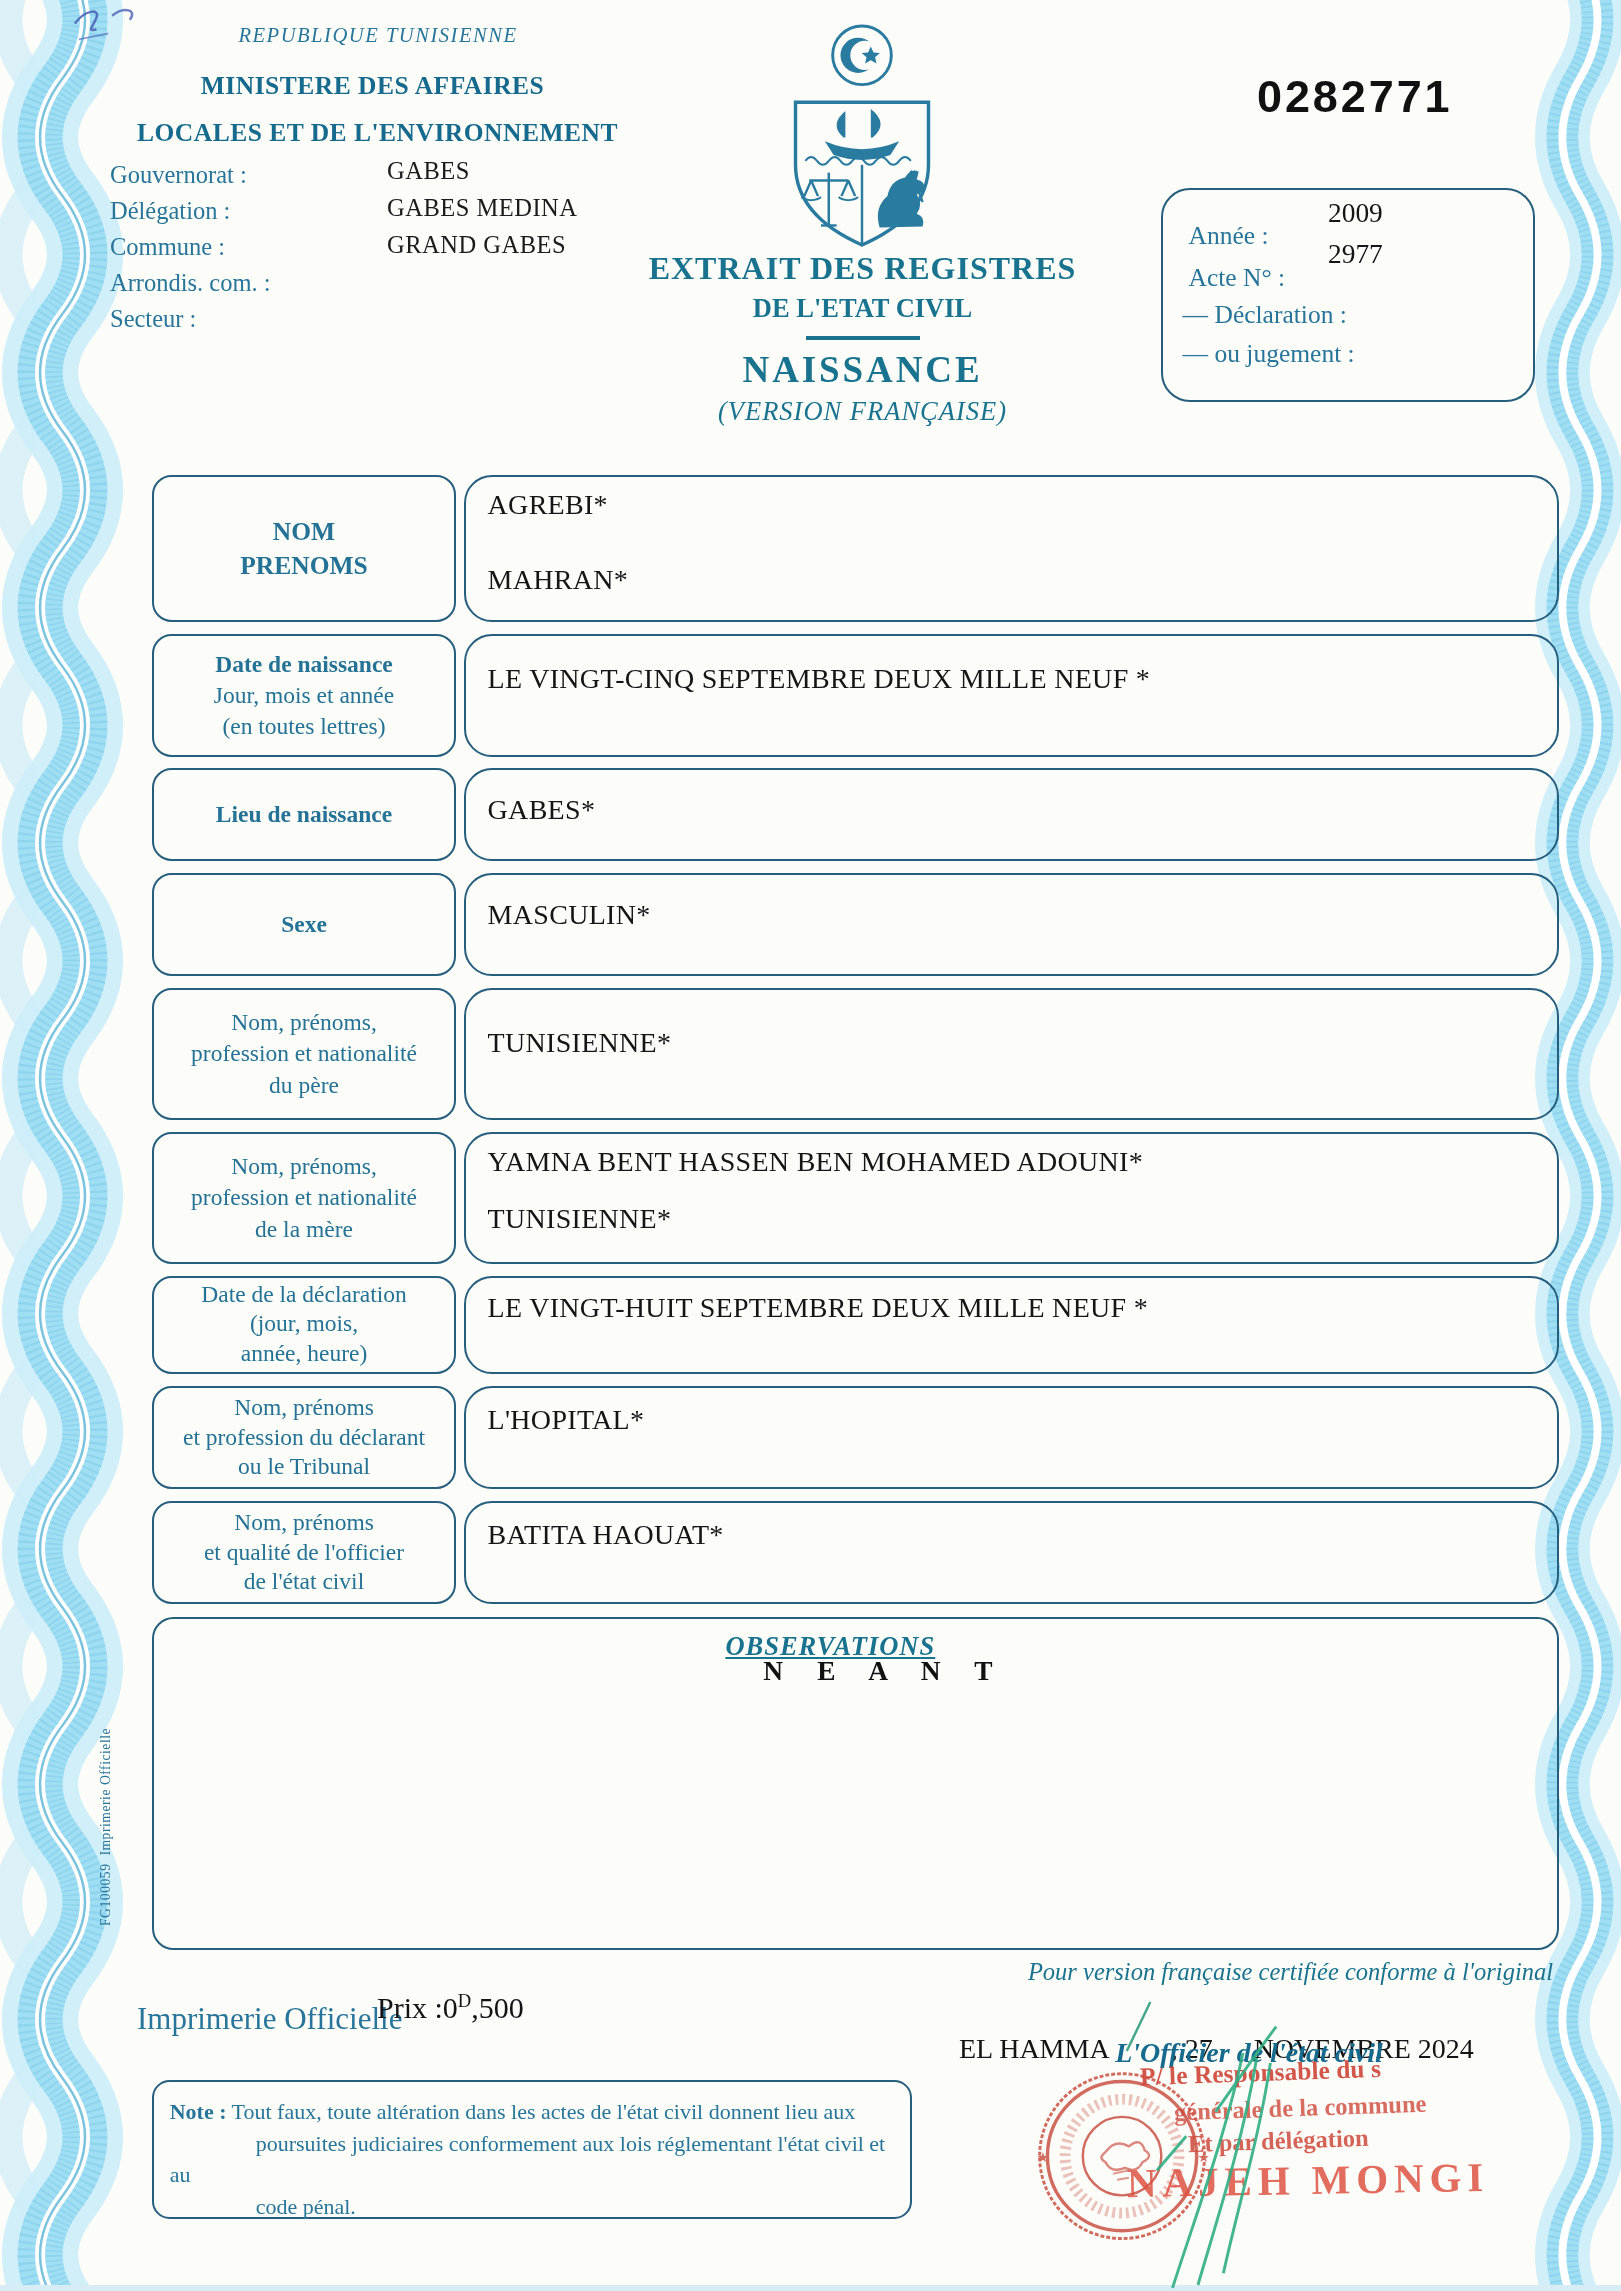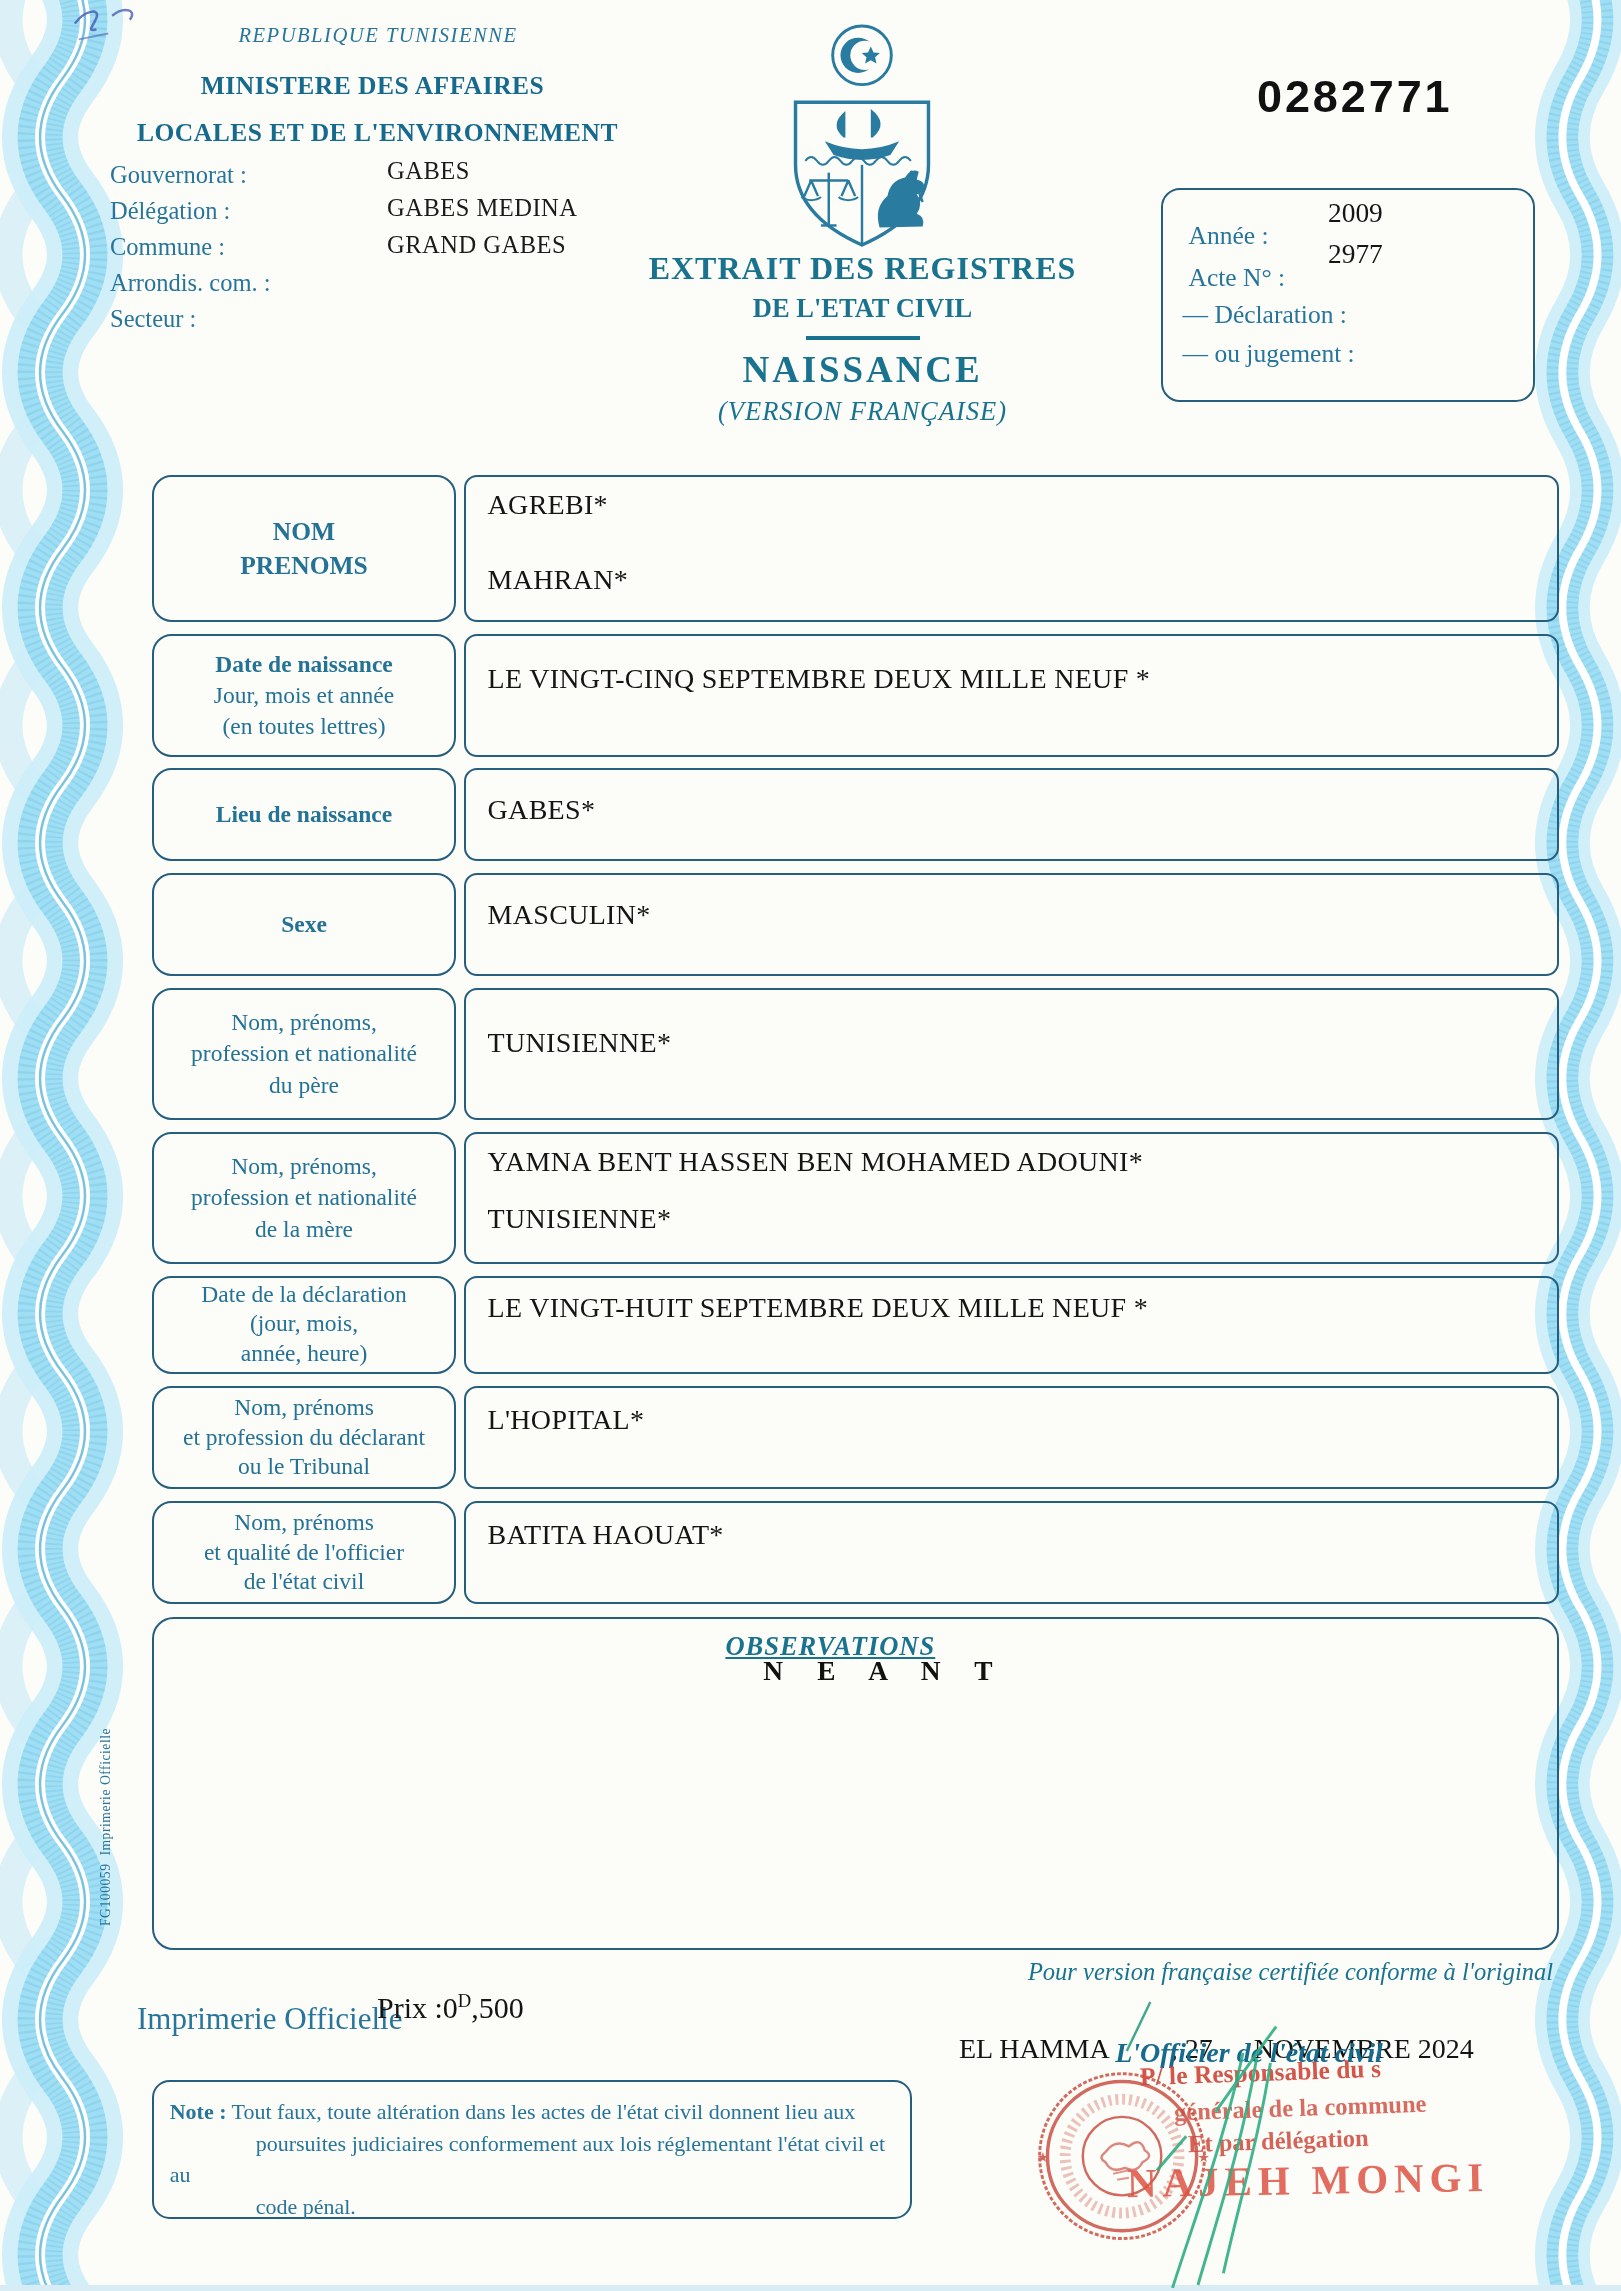--- a/index.html
+++ b/index.html
@@ -12,28 +12,28 @@
   .admin-label{font-size:24.5px;color:#27759a;line-height:36px;white-space:pre;}
   .admin-value{font-size:24.5px;color:#1b1b1b;line-height:37px;letter-spacing:0.5px;}
   
   .title1{font-weight:bold;font-size:32px;color:#19738f;letter-spacing:1px;}
   .title2{font-weight:bold;font-size:26.5px;color:#19738f;}
   .rule{background:#19738f;height:3.9px;}
   .naissance{font-weight:bold;font-size:37px;color:#19738f;letter-spacing:2.9px;}
   .version{font-style:italic;font-size:26.5px;color:#19738f;letter-spacing:1px;}
   .serial{font-family:"Liberation Sans",sans-serif;font-weight:bold;font-size:45px;color:#111;letter-spacing:2.9px;}
   
-  .acte-box{border:2.9px solid #265e7e;border-radius:19px;}
+  .acte-box{border:2.9px solid #265e7e;border-radius:29px;}
   .acte-label{font-size:25.5px;color:#27759a;}
   .acte-value{font-size:27.4px;color:#151515;font-family:Liberation Serif, serif;}
   
   .lblbox{left:152px;width:304px;position:absolute;border:2.9px solid #265e7e;border-radius:19.6px;
           display:flex;flex-direction:column;justify-content:center;text-align:center;
           color:#247295;font-size:23.5px;line-height:1.32;padding:3.9px 9.8px;box-sizing:border-box;}
-  .valbox{left:464px;width:1095px;position:absolute;border:2.9px solid #265e7e;border-radius:13px;
+  .valbox{left:464px;width:1095px;position:absolute;border:2.9px solid #265e7e;border-radius:28px;
           box-sizing:border-box;padding:11.8px 21.6px;font-size:28px;color:#151515;letter-spacing:0.3px;}
   .lb{font-weight:bold;}
   .vline{display:block;}
   
   .obs-box{left:152px;width:1407px;position:absolute;border:2.9px solid #265e7e;border-radius:21.6px;box-sizing:border-box;}
   .obs-title{font-style:italic;font-weight:bold;font-size:26.5px;color:#19738f;
              text-decoration:underline;letter-spacing:1px;}
   .neant{font-weight:bold;font-size:27.4px;letter-spacing:13.7px;color:#111;}
   
   .side-code{font-size:13.7px;color:#27759a;letter-spacing:0.5px;transform:rotate(-90deg);transform-origin:0 0;white-space:pre;}

